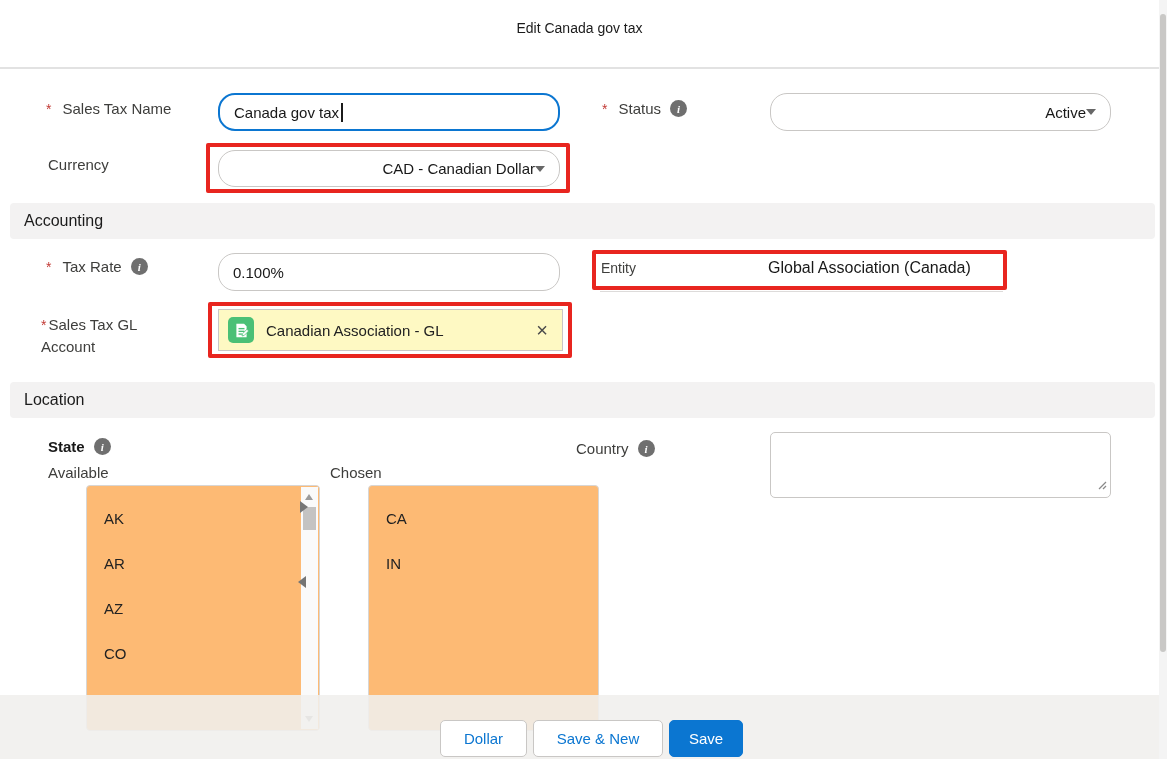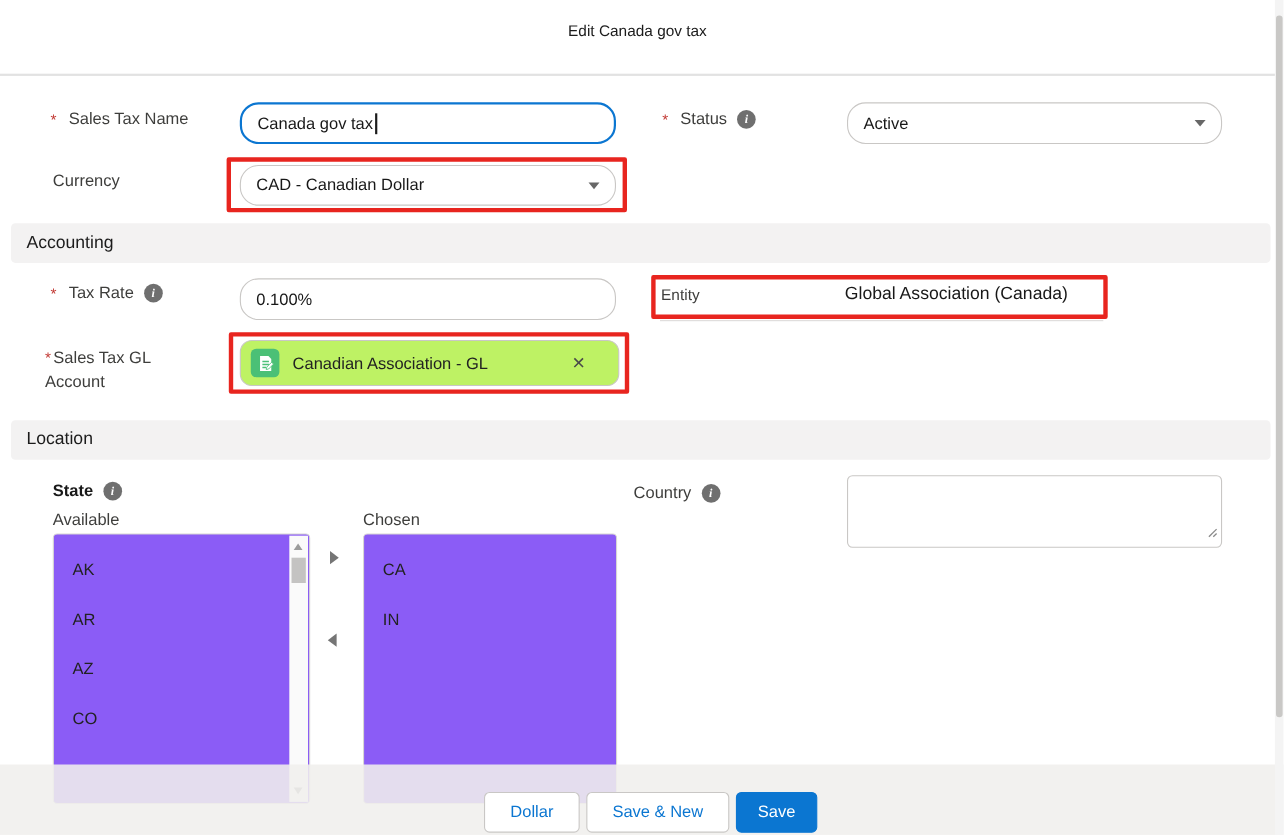--- a/index.html
+++ b/index.html
@@ -25,55 +25,55 @@
     font:italic bold 11px "Liberation Serif", serif; display:inline-flex;
     align-items:center; justify-content:center; cursor:pointer; flex:0 0 auto;
   }
   .input, .combobox {
     background:#fff; border:1px solid #c9c7c5; border-radius:17px;
     font-size:15px; color:#181818; display:flex; align-items:center;
     padding:0 14px; height:38px;
   }
   .input.focused { border:2px solid #0b76d1; }
   .caret { display:inline-block; width:1.5px; height:19px; background:#1b1b1b; margin-left:2px; }
-  .combobox { justify-content:space-between; cursor:pointer; }
+  .combobox { justify-content:flex-end; cursor:pointer; }
   .tri-down { width:0; height:0; border-left:5.5px solid transparent; border-right:5.5px solid transparent; border-top:6.5px solid #676767; }
   .tri-right { width:0; height:0; border-top:6.5px solid transparent; border-bottom:6.5px solid transparent; border-left:8px solid #757575; cursor:pointer; }
   .tri-left  { width:0; height:0; border-top:6.5px solid transparent; border-bottom:6.5px solid transparent; border-right:8px solid #757575; cursor:pointer; }
 
   .section-band {
     position:absolute; left:10px; width:1145px; height:36px; background:#f3f2f2;
     border-radius:4px; display:flex; align-items:center; padding-left:14px;
     font-size:16px; color:#1b1b1b;
   }
 
   
   .red-box { position:absolute; border:4px solid #e8251f; border-radius:2px; pointer-events:none; z-index:4; }
 
   
   .entity-label { font-size:14px; color:#3e3e3c; }
   .entity-value { font-size:16px; color:#181818; }
   .entity-underline { position:absolute; background:#dddbda; height:1px; }
 
   
   .pill {
-    position:absolute; background:#bef264; border:1px solid #c9c7c5; border-radius:11px;
-    display:flex; align-items:center; padding:0 30px 0 9px; gap:12px;
+    position:absolute; background:#fef9c3; border:1px solid #c9c7c5; border-radius:0;
+    display:flex; align-items:center; padding:0 14px 0 9px; gap:12px;
   }
   .gl-icon {
     width:26px; height:26px; border-radius:5px; background:#4bc076;
     display:flex; align-items:center; justify-content:center; flex:0 0 auto;
   }
   .pill-text { font-size:15px; color:#222; flex:1; }
   .pill-remove { font-size:20px; color:#4a4a4a; cursor:pointer; line-height:1; font-weight:300; }
 
   
   .picklist-box {
-    position:absolute; background:#8b5cf6; border:1px solid #d8d6d4; border-radius:4px;
-    overflow:hidden; padding-top:10px;
+    position:absolute; background:#fdba74; border:1px solid #d8d6d4; border-radius:4px;
+    overflow:hidden; padding-top:10px;margin-left:38px;
   }
   .opt { height:45px; line-height:45px; padding-left:17px; font-size:15px; color:#222; cursor:pointer; }
   .mini-scrollbar { position:absolute; top:1px; bottom:1px; width:17px; background:#fafafa; }
   .mini-thumb { position:absolute; left:2px; width:13px; background:#c4c3c2; cursor:pointer; }
   .sb-arrow-up { position:absolute; top:7px; left:4px; width:0; height:0; border-left:4.5px solid transparent; border-right:4.5px solid transparent; border-bottom:6px solid #9b9b9b; cursor:pointer; }
   .sb-arrow-down { position:absolute; bottom:7px; left:4px; width:0; height:0; border-left:4.5px solid transparent; border-right:4.5px solid transparent; border-top:6px solid #9b9b9b; cursor:pointer; }
 
   
   .textarea {
     position:absolute; background:#fff; border:1px solid #c9c7c5; border-radius:5px;

